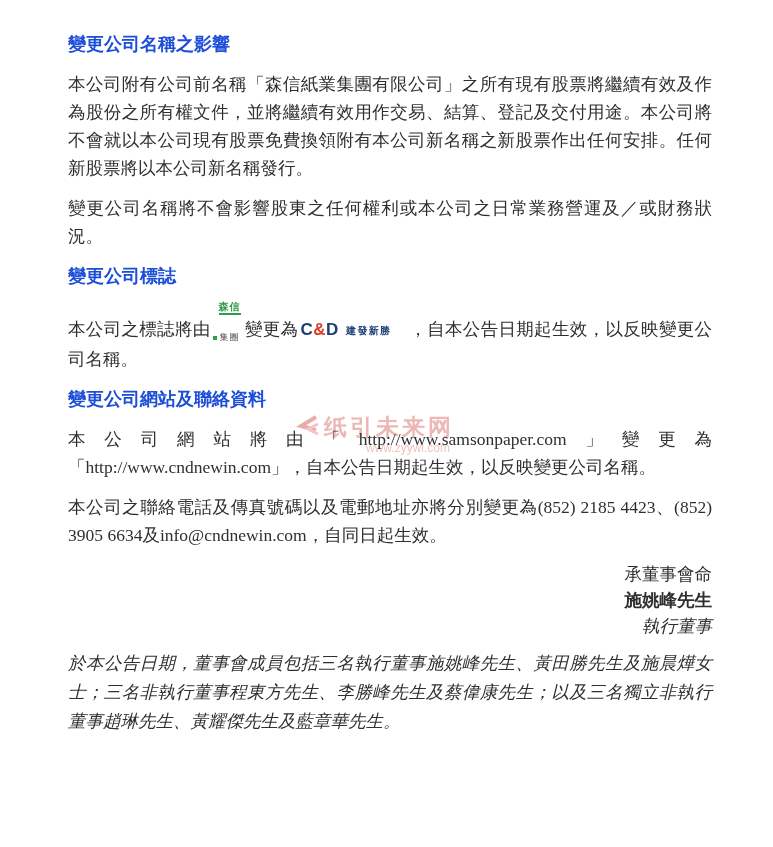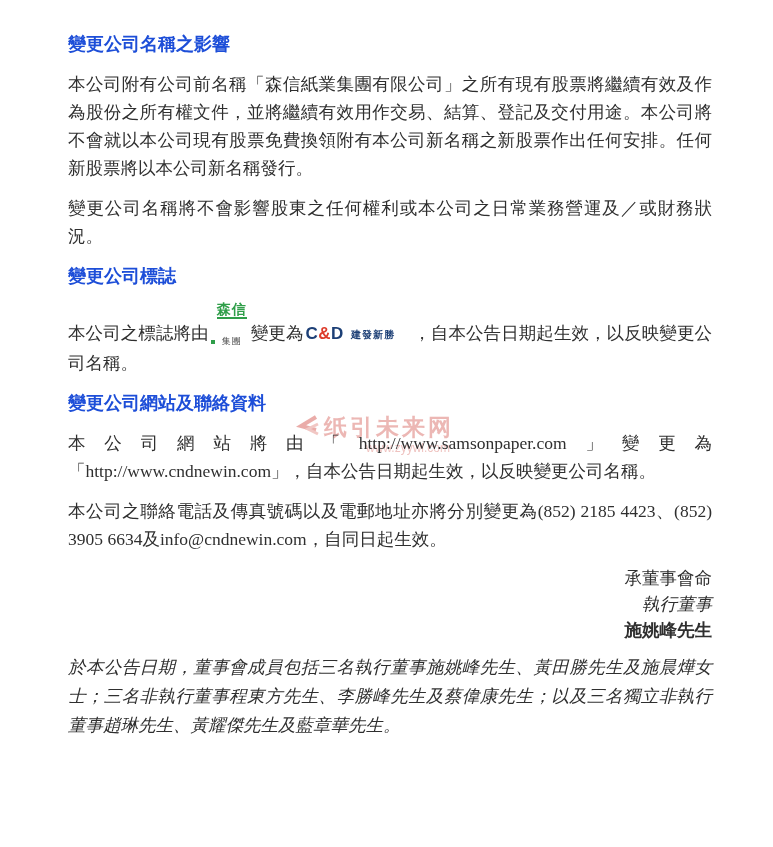--- a/index.html
+++ b/index.html
@@ -85,21 +85,21 @@
   }
   .samson-col {
     display: inline-flex;
     flex-direction: column;
     align-items: center;
     line-height: 1;
   }
   .samson-top {
     font-family: "Liberation Sans", sans-serif;
     font-weight: bold;
-    font-size: 14px;
+    font-size: 10px;
     color: #2f9e49;
     border-bottom: 2px solid #2f9e49;
     padding-bottom: 1px;
     letter-spacing: 1px;
   }
   .samson-bottom {
     font-family: "Liberation Sans", sans-serif;
     font-size: 9px;
     color: #4a4a4a;
     margin-top: 18px;
@@ -199,22 +199,22 @@
     </p>
 
     <div class="doc-heading">變更公司網站及聯絡資料</div>
 
     <p class="doc-para">本公司網站將由「http://www.samsonpaper.com」變更為「http://www.cndnewin.com」，自本公告日期起生效，以反映變更公司名稱。</p>
 
     <p class="doc-para">本公司之聯絡電話及傳真號碼以及電郵地址亦將分別變更為(852) 2185 4423、(852) 3905 6634及info@cndnewin.com，自同日起生效。</p>
 
     <div class="sig-block">
       <span class="sig-line">承董事會命</span>
+      <span class="sig-line sig-bold">施姚峰先生</span>
       <span class="sig-line sig-italic">執行董事</span>
-      <span class="sig-line sig-bold">施姚峰先生</span>
     </div>
 
 
     <p class="board-note">於本公告日期，董事會成員包括三名執行董事施姚峰先生、黃田勝先生及施晨燁女士；三名非執行董事程東方先生、李勝峰先生及蔡偉康先生；以及三名獨立非執行董事趙琳先生、黃耀傑先生及藍章華先生。</p>
 
 
   </div>
 </div>
 
 </body></html>

